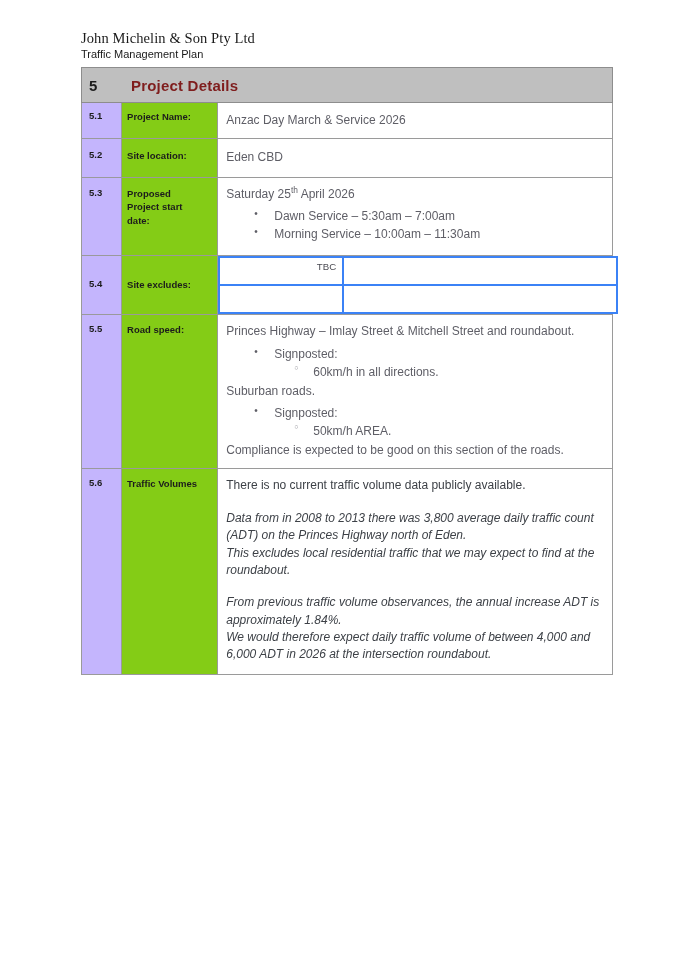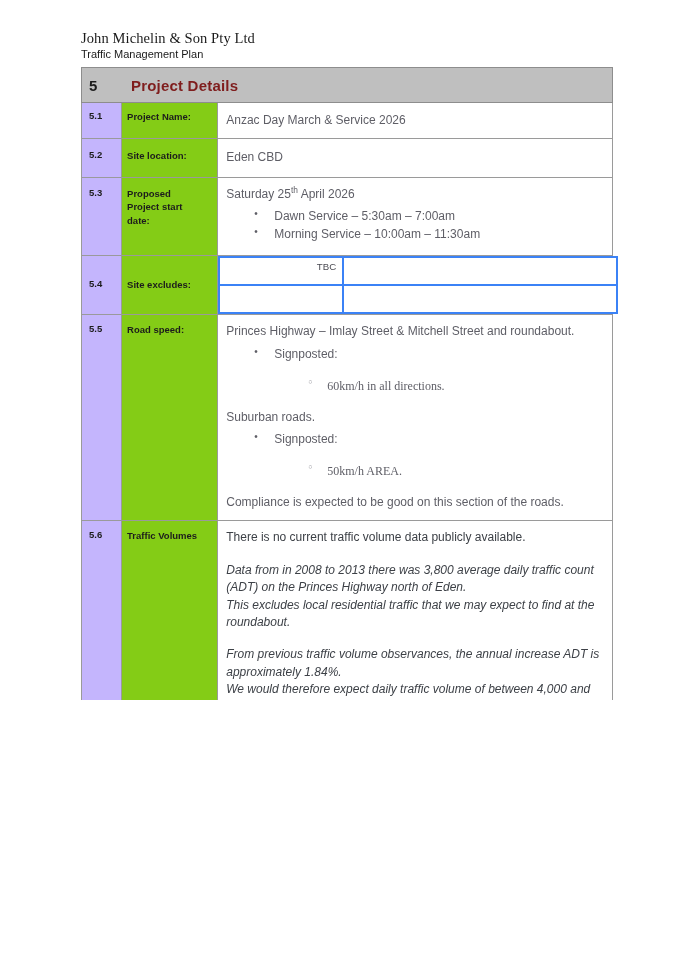--- a/index.html
+++ b/index.html
@@ -144,23 +144,22 @@
   ul.b1 > li::before {
     content: "\2022";
     position: absolute;
     left: 28px;
     top: -1px;
     font-size: 10px;
     color: #5e5e66;
   }
   ul.b2 {
     list-style: none;
-    margin: 14px;
-    padding: 0;
-    font-family: Liberation Serif, serif;
+    margin: 0;
+    padding: 0;
   }
   ul.b2 > li {
     position: relative;
     padding-left: 39px;
     line-height: 1.5;
   }
   ul.b2 > li::before {
     content: "\25CB";
     position: absolute;
     left: 20px;

